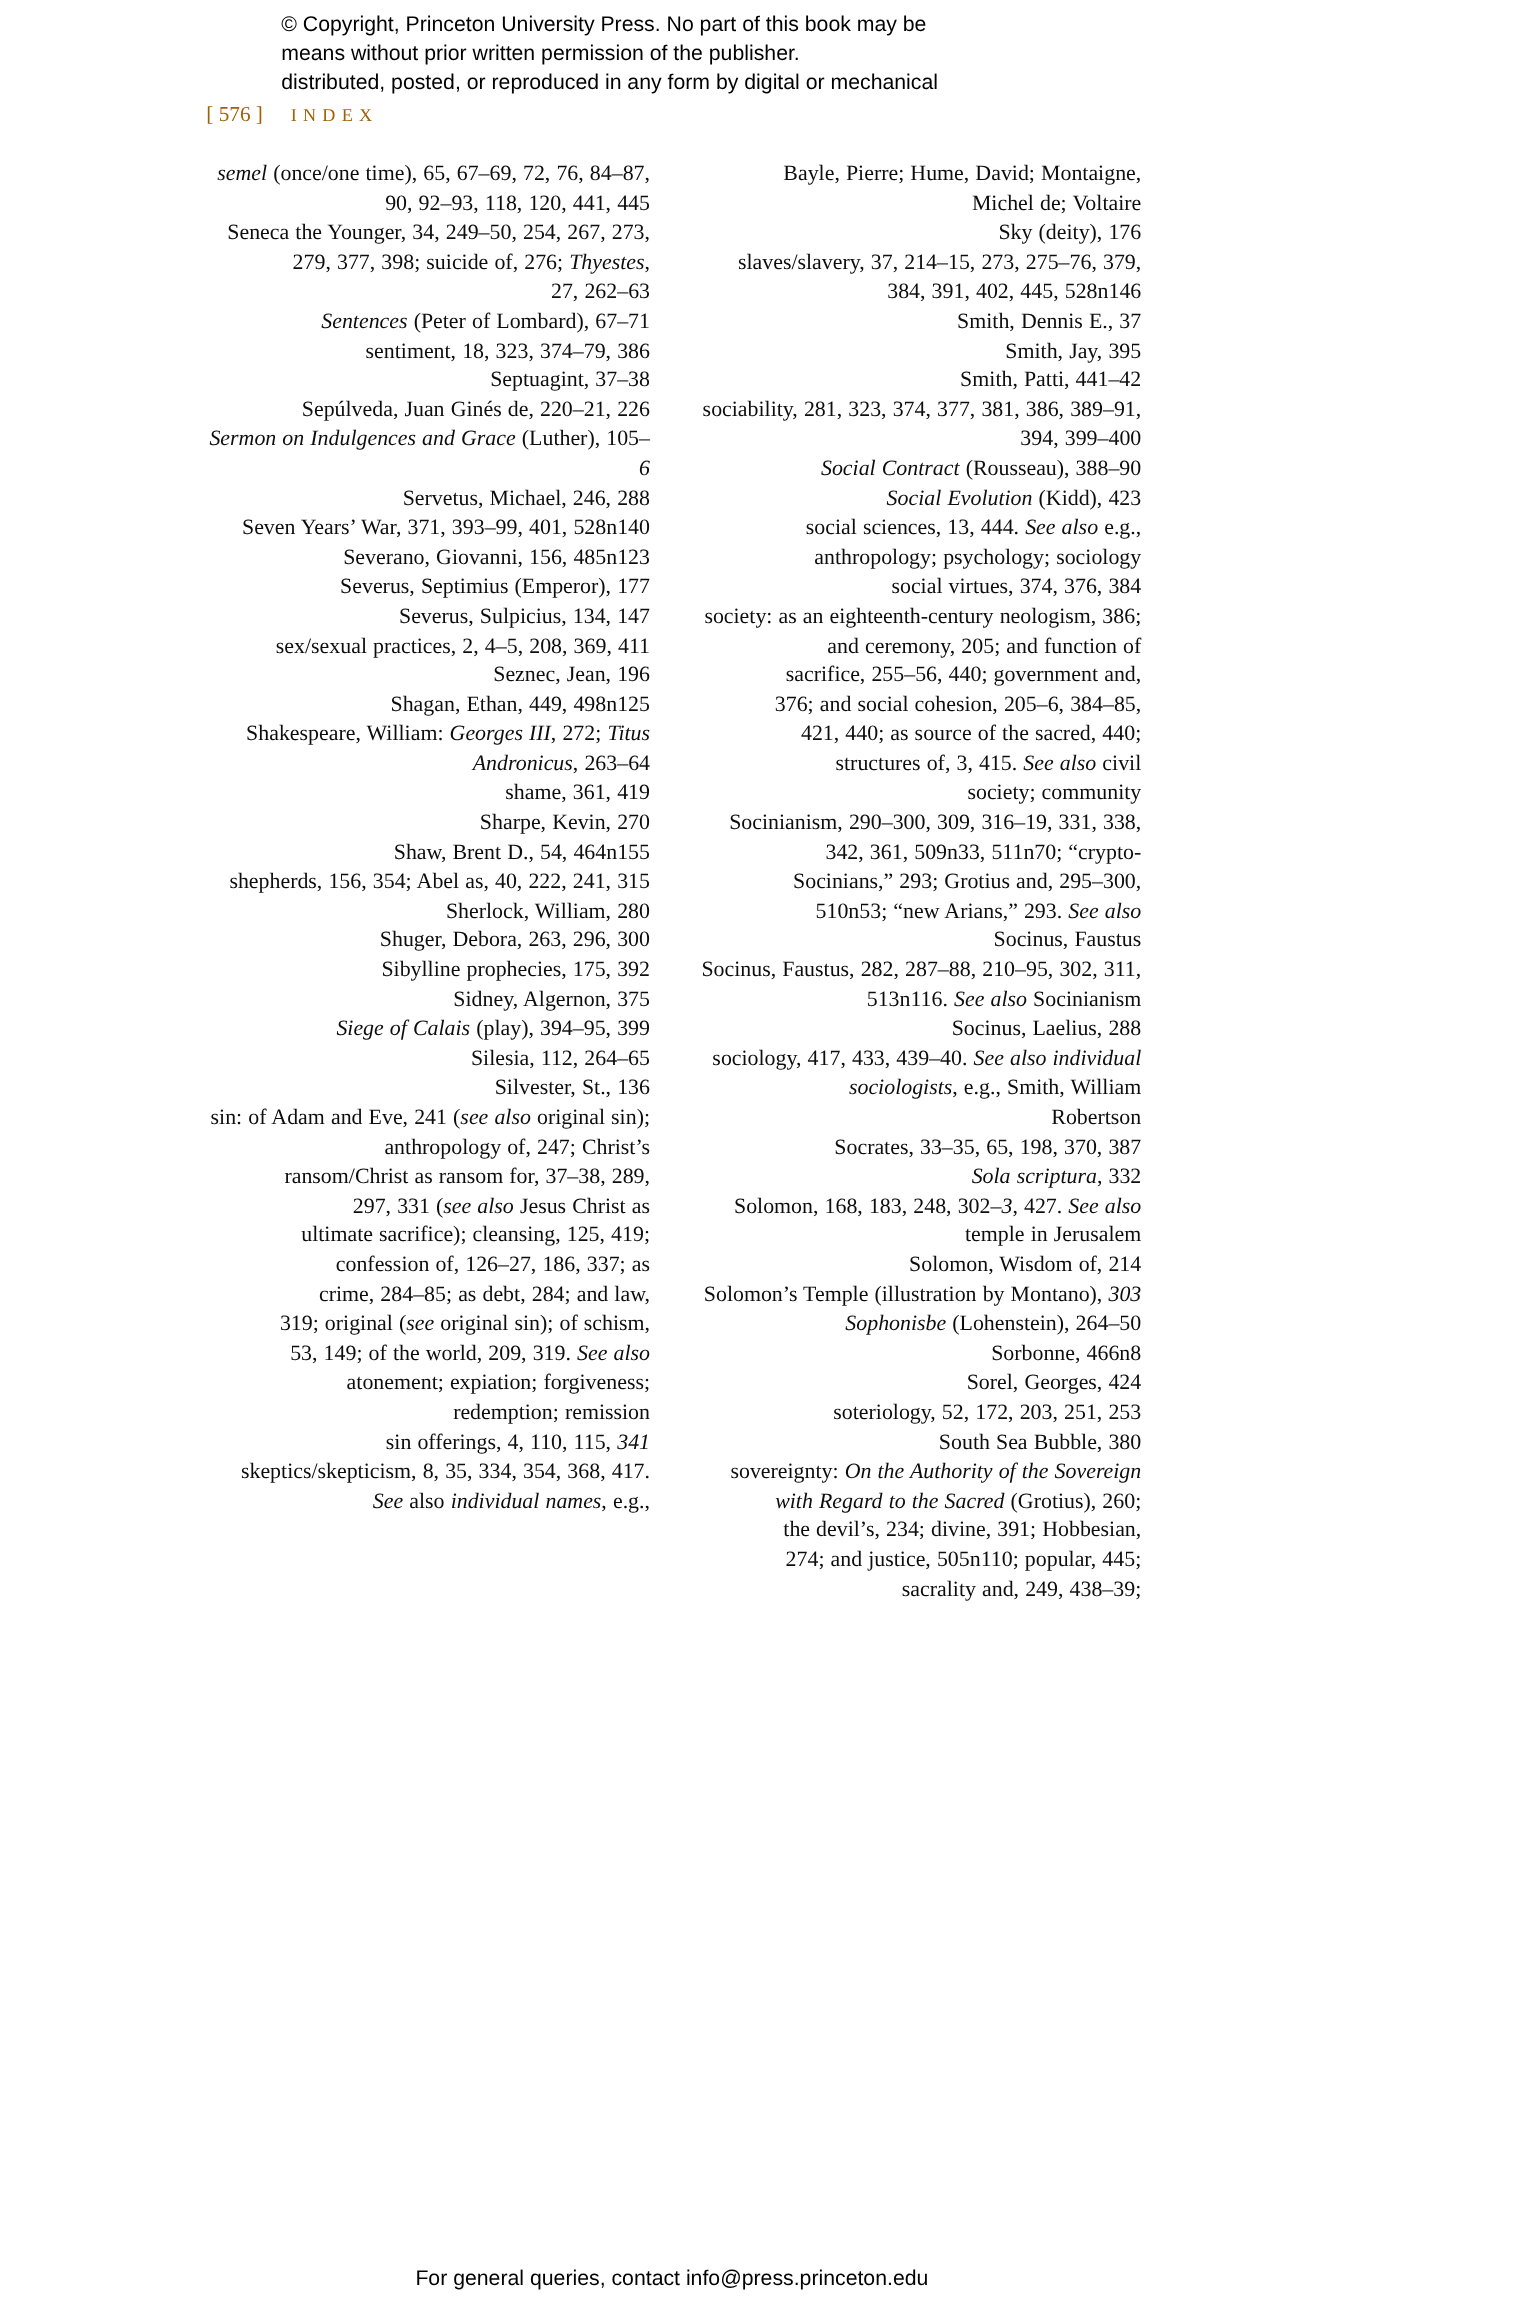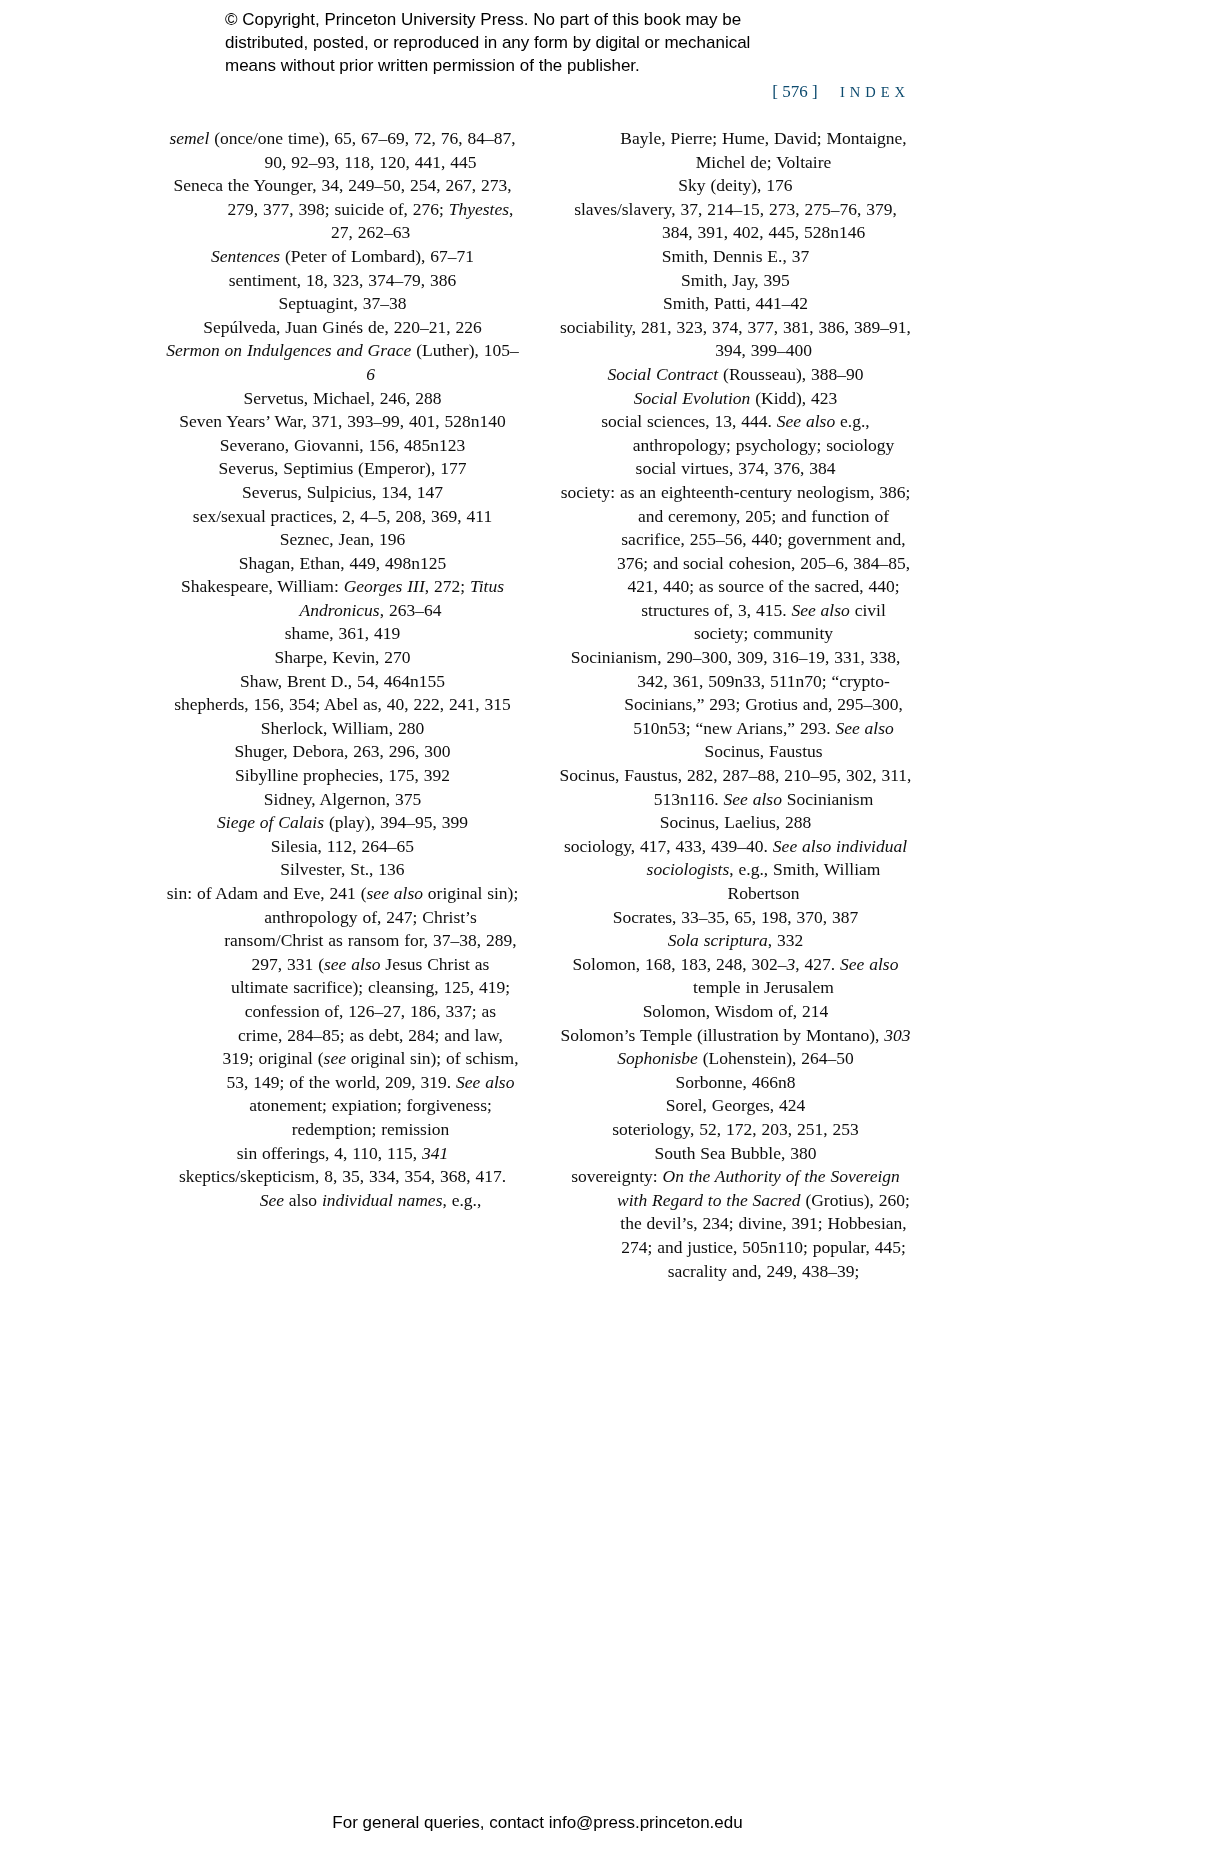--- a/index.html
+++ b/index.html
@@ -19,23 +19,23 @@
     font-family: "Liberation Sans", sans-serif;
     font-size: 17px;
     line-height: 23px;
     color: #000;
   }
   .pageline {
     position: absolute;
     top: 82px;
     left: 165px;
     width: 745px;
-    text-align: right;
+    text-align: left;
     font-size: 17px;
-    color: #0c4a6e;
+    color: #a16207;
   }
   .pageline .pagenum {
     font-family: "Liberation Serif", serif;
     margin-right: 18px;
   }
   .pageline .index-label {
     font-family: "Liberation Serif", serif;
     font-size: 14.5px;
     letter-spacing: 5px;
     font-weight: normal;
@@ -50,21 +50,21 @@
   }
   .col {
     width: 355px;
     flex: 0 0 355px;
   }
   .entry {
     font-size: 17.5px;
     line-height: 23.6px;
     padding-left: 56px;
     text-indent: -56px;
-    text-align: center;
+    text-align: right;
     word-spacing: 0.5px;
   }
   .entry.continuation {
     text-indent: 0;
   }
   .entry .it { font-style: italic; }
   .entry .rm { font-style: normal; }
   .footer {
     position: absolute;
     top: 1797px;
@@ -75,22 +75,22 @@
     font-size: 17px;
     color: #000;
     margin-top: 16px;
   }
 </style>
 </head>
 <body>
 
 <div class="copyright">
   <div>© Copyright, Princeton University Press. No part of this book may be</div>
+  <div>means without prior written permission of the publisher.</div>
   <div>distributed, posted, or reproduced in any form by digital or mechanical</div>
-  <div>means without prior written permission of the publisher.</div>
 </div>
 
 <div class="pageline">
   <span class="pagenum">[ 576 ]</span>
   <span class="index-label">INDEX</span>
 </div>
 
 <div class="columns">
   <div class="col">
       <div class="entry"><span class="it">semel</span><span class="rm"> (once/one time), 65, 67–69, 72, 76, 84–87, 90, 92–93, 118, 120, 441, 445</span></div>

